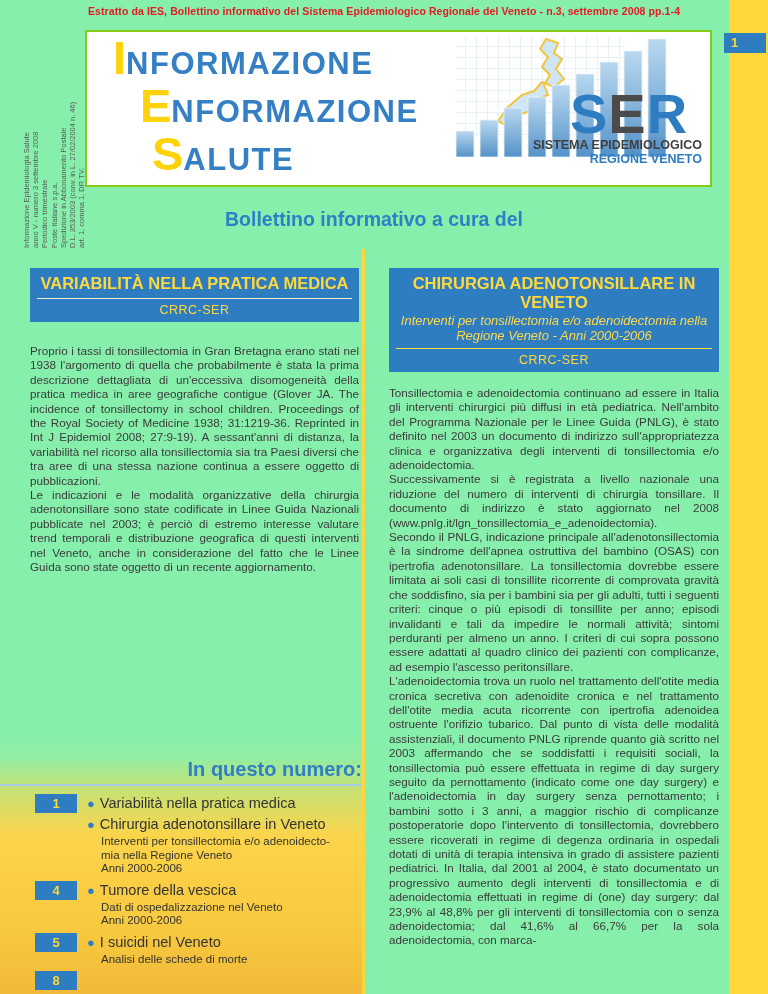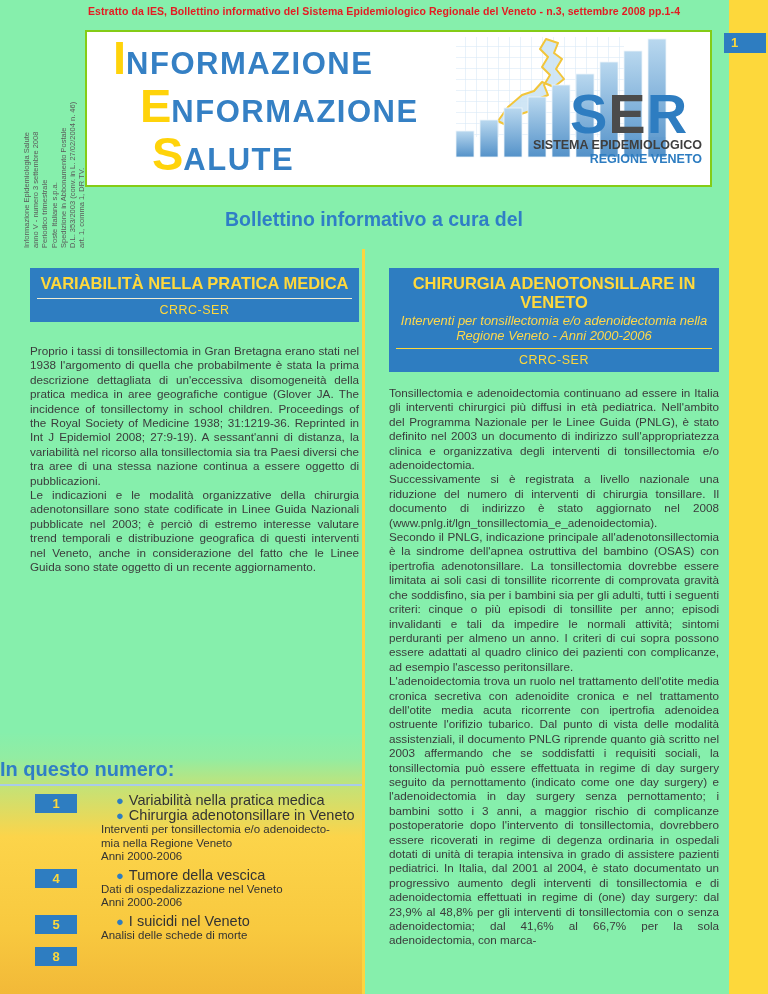--- a/index.html
+++ b/index.html
@@ -50,28 +50,28 @@
 
   .body-text{font-size:11.7px;line-height:14.4px;text-align:justify;color:#3b3b3b;}
   .body-text p{margin:0;}
   .col-left .body-text{margin-top:22px;}
   .col-right .body-text{margin-top:14px;}
 
   
   .idx-panel{position:absolute;left:0;top:732px;width:362px;height:262px;
     background:linear-gradient(180deg, rgba(253,216,74,0) 0%, rgba(253,216,74,0.1) 10%,
       rgba(253,214,70,0.55) 22%, #fcd44a 40%, #f8c93f 75%, #f2b938 100%);}
-  .idx-title{margin-top:26px;text-align:left;color:#2f7ec6;font-weight:bold;font-size:20px;
+  .idx-title{margin-top:26px;text-align:right;color:#2f7ec6;font-weight:bold;font-size:20px;
     padding-bottom:3px;border-bottom:2px solid #a9cbe8;}
   .idx-list{margin-top:7px;}
   .idx-entry{display:flex;align-items:flex-start;margin-bottom:4px;}
   .idx-badge{flex:0 0 auto;width:42px;height:19px;margin-left:35px;margin-top:1px;background:#2e7dc1;
     color:#fdd83b;font-weight:bold;font-size:13px;line-height:19px;text-align:center;}
   .idx-items{margin-left:10px;}
-  .idx-main{font-size:14.5px;line-height:15px;color:#333;margin-left:29px;}
+  .idx-main{font-size:14.5px;line-height:20px;color:#333;}
   .idx-main .dot{color:#2e7dc1;margin-right:5px;font-size:13px;}
   .idx-sub{font-size:11.5px;line-height:13.5px;color:#333;margin-left:14px;}
 </style>
 </head>
 <body>
 
 <div class="page">
 
   <div class="top-note">Estratto da IES, Bollettino informativo del Sistema Epidemiologico Regionale del Veneto - n.3, settembre 2008 pp.1-4</div>
 

